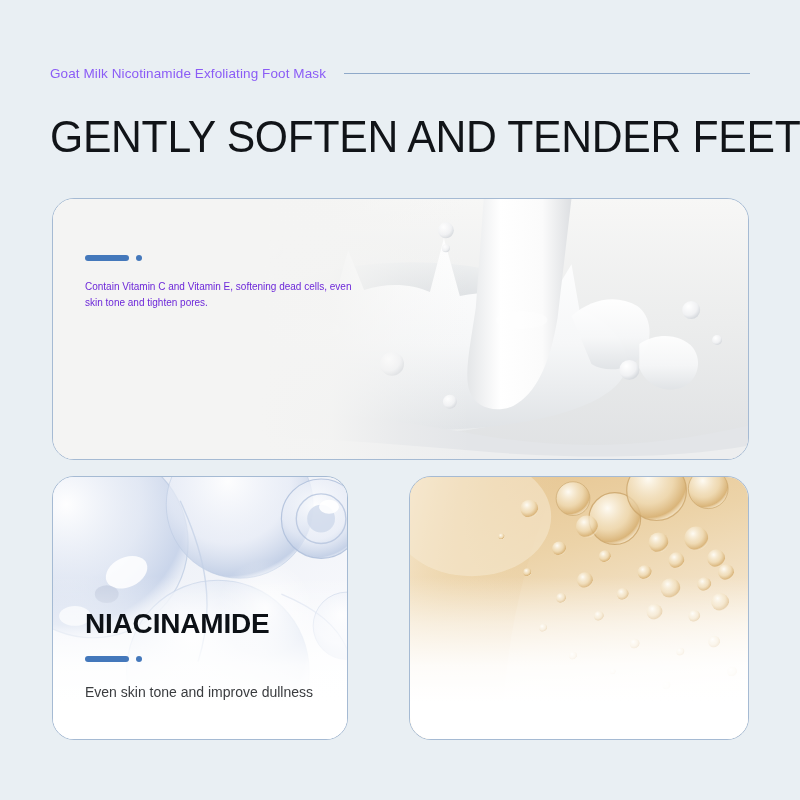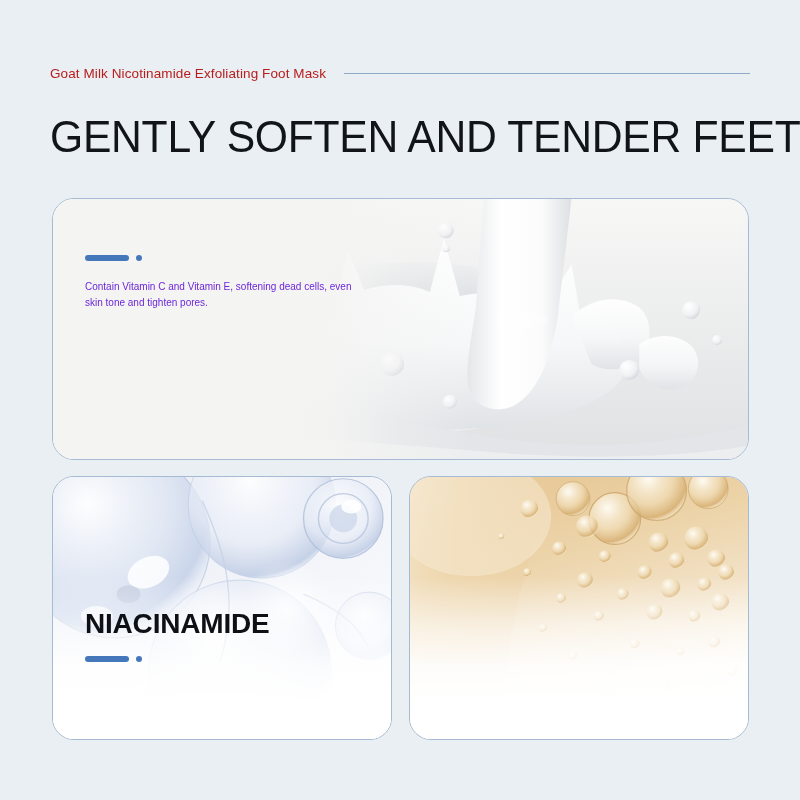--- a/index.html
+++ b/index.html
@@ -18,21 +18,21 @@
     position: absolute;
     left: 50px;
     top: 60px;
     width: 700px;
     height: 26px;
     display: flex;
     align-items: center;
   }
   .header-eyebrow {
     font-size: 13.5px;
-    color: #b91c1c;
+    color: #8b5cf6;
     letter-spacing: 0.1px;
     white-space: nowrap;
   }
   .header-rule {
     flex: 1;
     height: 1px;
     background: #8fa9c9;
     margin-left: 18px;
     margin-top: 1px;
   }
@@ -61,21 +61,21 @@
 
   .card-hero {
     left: 52px;
     top: 198px;
     width: 697px;
     height: 262px;
   }
   .card-bl {
     left: 52px;
     top: 476px;
-    width: 340px;
+    width: 296px;
     height: 264px;
   }
   .card-br {
     left: 409px;
     top: 476px;
     width: 340px;
     height: 264px;
   }
 
   .card-art {
@@ -316,20 +316,21 @@
   </div>
 
   <div class="fade-left bottom-fade"></div>
 
   <div class="card-body bl-body">
     <div class="card-title">NIACINAMIDE</div>
     <div class="accent">
       <span class="accent-bar"></span>
       <span class="accent-dot"></span>
     </div>
+    <div class="card-desc small">Even skin tone and improve dullness</div>
   </div>
 </div>
 
 <div class="card card-br">
 
   <div class="card-art">
     <svg viewBox="0 0 340 264" preserveAspectRatio="xMidYMid slice">
       <defs>
         <linearGradient id="goldbg" x1="0" y1="0" x2="0.35" y2="1">
           <stop offset="0%" stop-color="#e6c48f"></stop>

